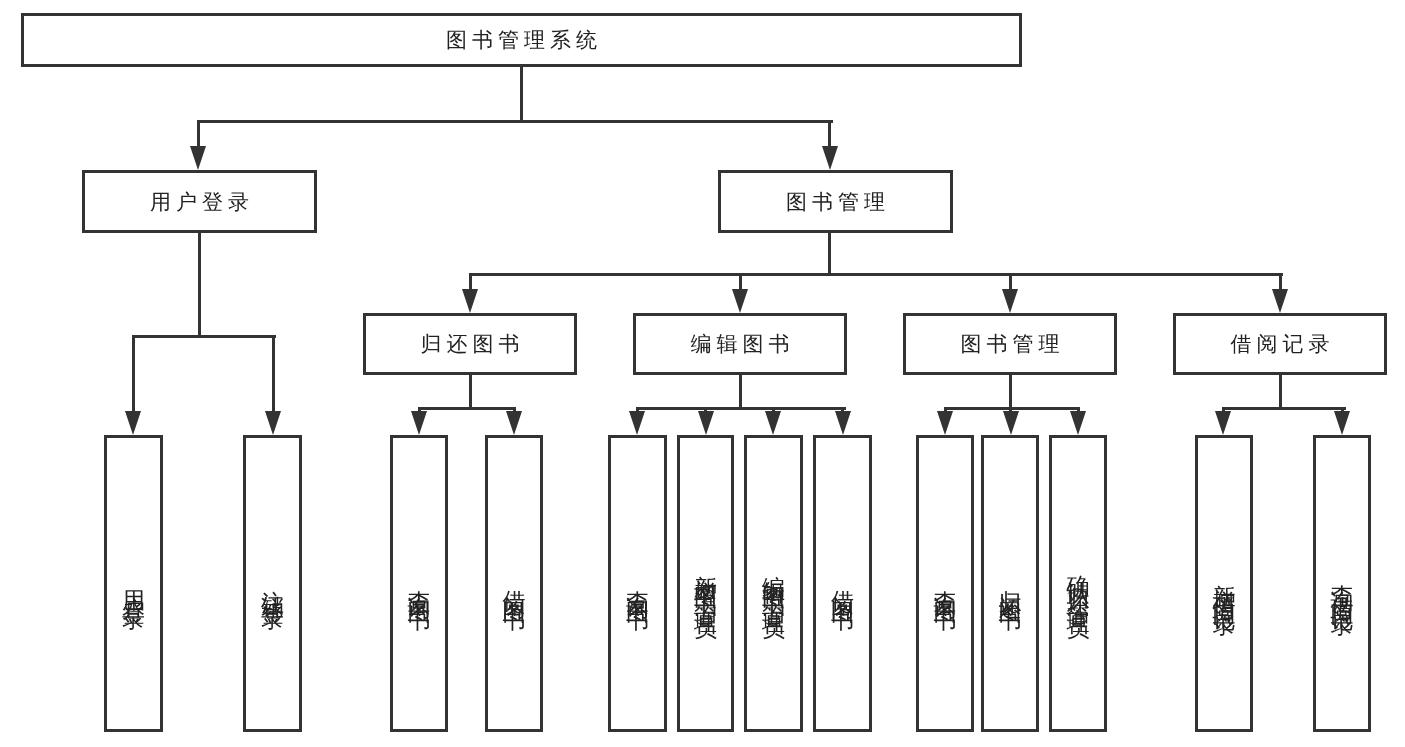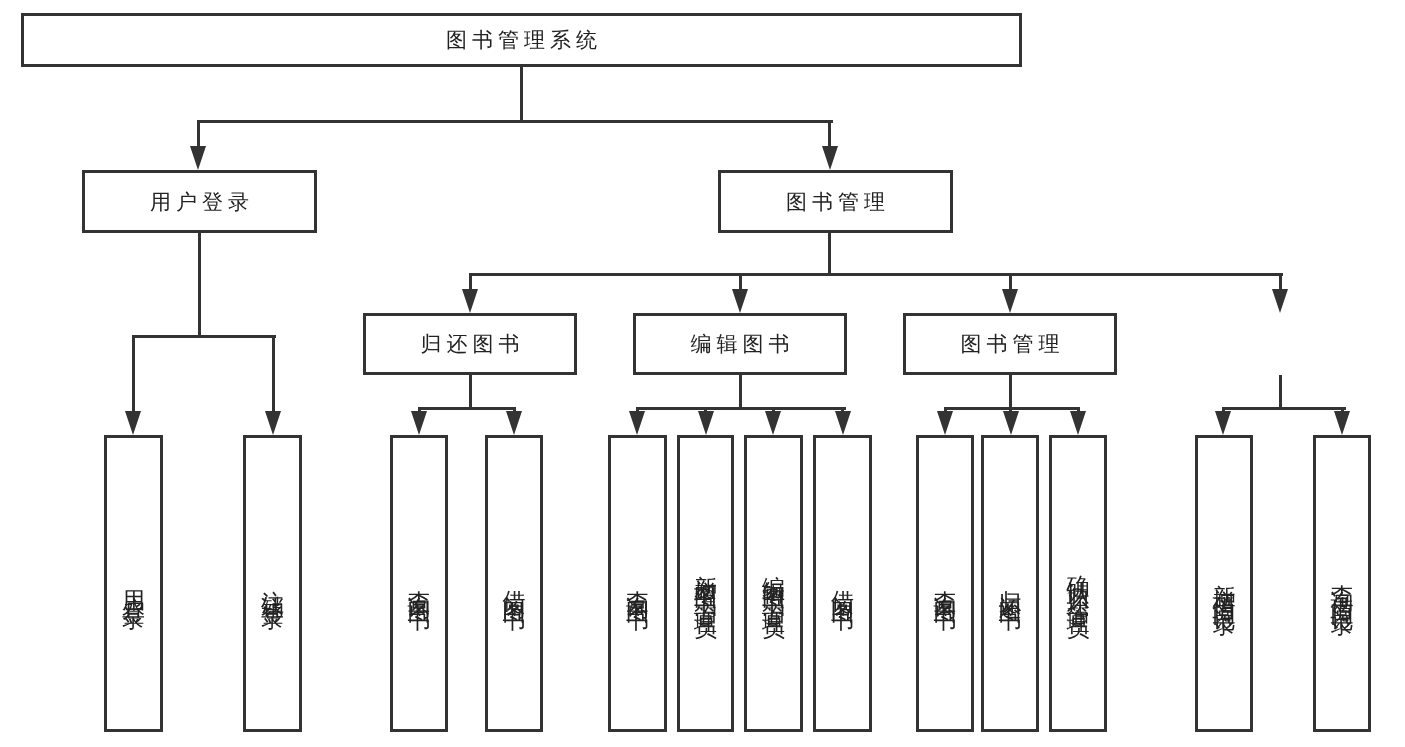--- a/index.html
+++ b/index.html
@@ -75,20 +75,23 @@
 
   <div class="box hlabel" style="left:363px; top:313px; width:214px; height:62px;">
     <span>归还图书</span>
   </div>
   <div class="box hlabel" style="left:633px; top:313px; width:214px; height:62px;">
     <span>编辑图书</span>
   </div>
   <div class="box hlabel" style="left:903px; top:313px; width:214px; height:62px;">
     <span>图书管理</span>
   </div>
+  <div class="box hlabel" style="left:1173px; top:313px; width:214px; height:62px;">
+    <span>借阅记录</span>
+  </div>
 
   <div class="vline" style="left:469px; top:375px; height:32px;"></div>
   <div class="hline" style="left:418px; top:407px; width:98px;"></div>
   <div class="vline" style="left:418px; top:407px; height:8px;"></div>
   <div class="vline" style="left:513px; top:407px; height:8px;"></div>
   <div class="arrow" style="left:411px; top:411px;"></div>
   <div class="arrow" style="left:506px; top:411px;"></div>
 
   <div class="vline" style="left:739px; top:375px; height:32px;"></div>
   <div class="hline" style="left:636px; top:407px; width:210px;"></div>

